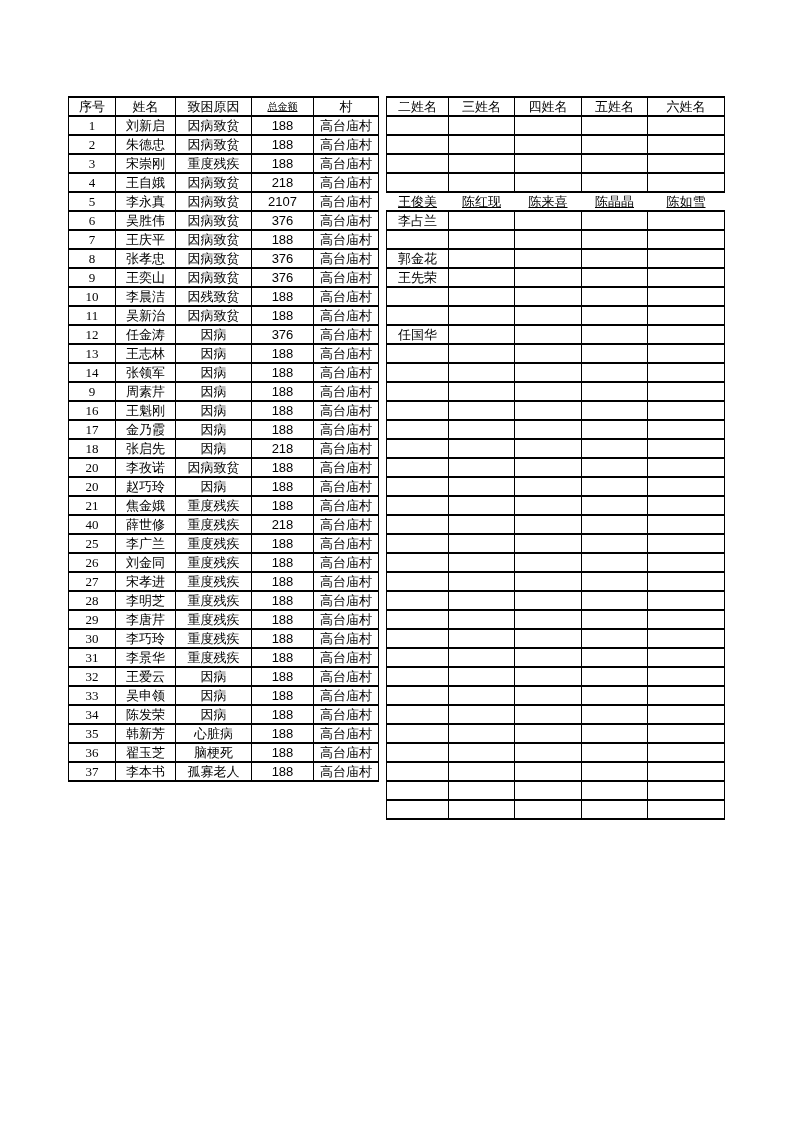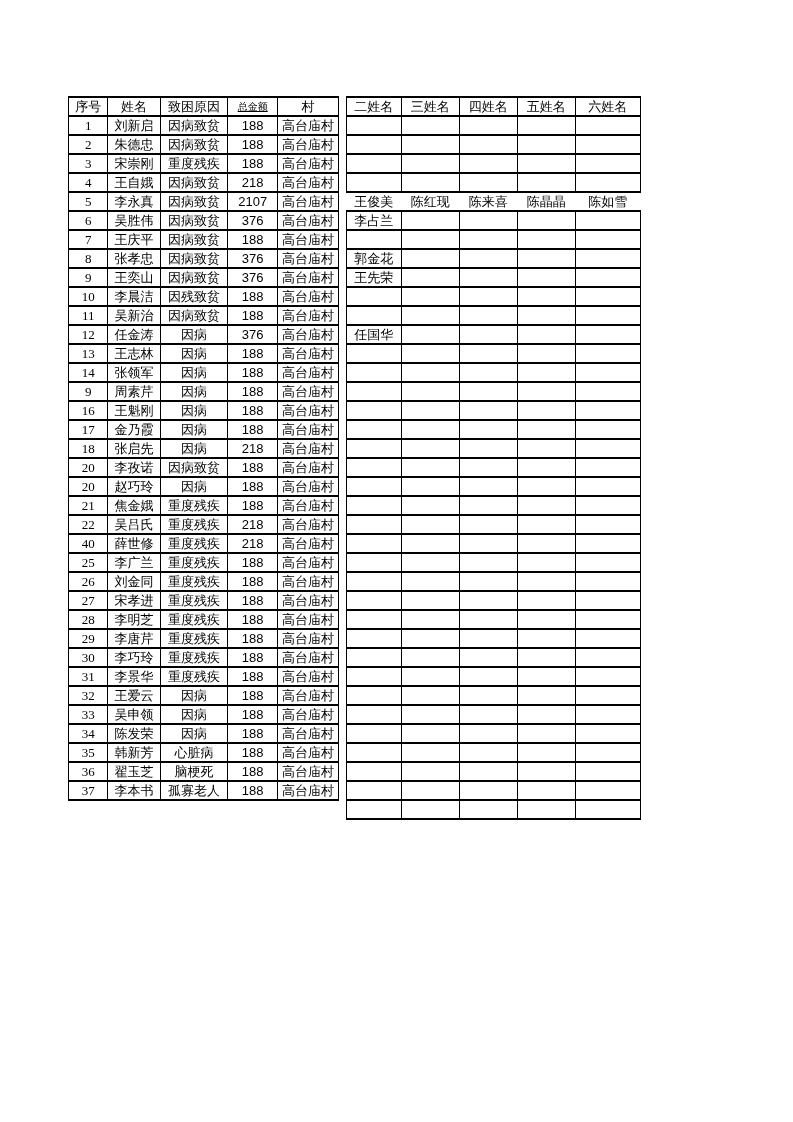--- a/index.html
+++ b/index.html
@@ -3,21 +3,21 @@
 <meta charset="utf-8">
 <style>
   html, body { margin: 0; padding: 0; }
   body {
     font-family: "Liberation Serif", "DejaVu Serif", serif;
     color: #000000;
     background: #ffffff;
   }
   .page {
     position: relative;
-    width: 641px;
+    width: 793px;
     height: 1122px;
     background: #ffffff;
     overflow: hidden;
   }
   .tables {
     position: absolute;
     left: 68px;
     top: 96px;
     display: flex;
     align-items: flex-start;
@@ -41,20 +41,21 @@
     overflow: hidden;
     white-space: nowrap;
   }
   table.grid th.small { font-size: 10px; text-decoration: underline; }
   td.amount, td.num { font-family: "Liberation Sans", "DejaVu Sans", sans-serif; }
   td.num { font-family: "Liberation Serif", "DejaVu Serif", serif; }
   
   tr.no-vborders td {
     border-left-style: hidden;
     border-right-style: hidden;
+    text-decoration: underline;
   }
 </style>
 </head>
 <body>
 
 <div class="page">
   <div class="tables">
 
     <table class="grid main">
       <colgroup>
@@ -215,27 +216,20 @@
             <td class="cn">高台庙村</td>
           </tr>
           <tr>
             <td class="num">21</td>
             <td class="cn">焦金娥</td>
             <td class="cn">重度残疾</td>
             <td class="amount">188</td>
             <td class="cn">高台庙村</td>
           </tr>
           <tr>
-            <td class="num">22</td>
-            <td class="cn">吴吕氏</td>
-            <td class="cn">重度残疾</td>
-            <td class="amount">218</td>
-            <td class="cn">高台庙村</td>
-          </tr>
-          <tr>
             <td class="num">40</td>
             <td class="cn">薛世修</td>
             <td class="cn">重度残疾</td>
             <td class="amount">218</td>
             <td class="cn">高台庙村</td>
           </tr>
           <tr>
             <td class="num">25</td>
             <td class="cn">李广兰</td>
             <td class="cn">重度残疾</td>

